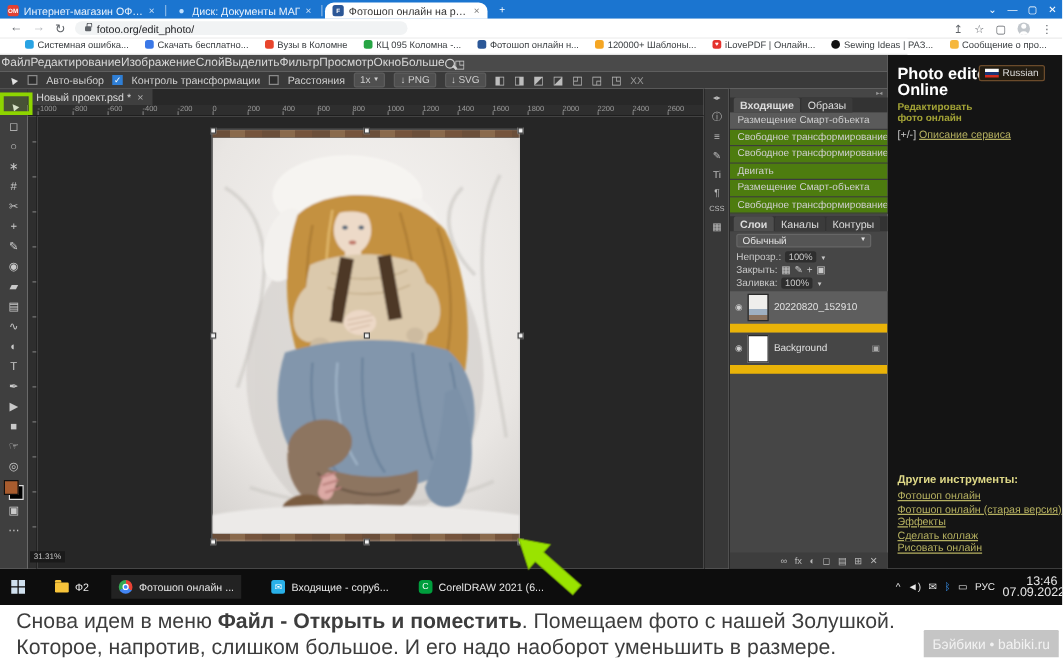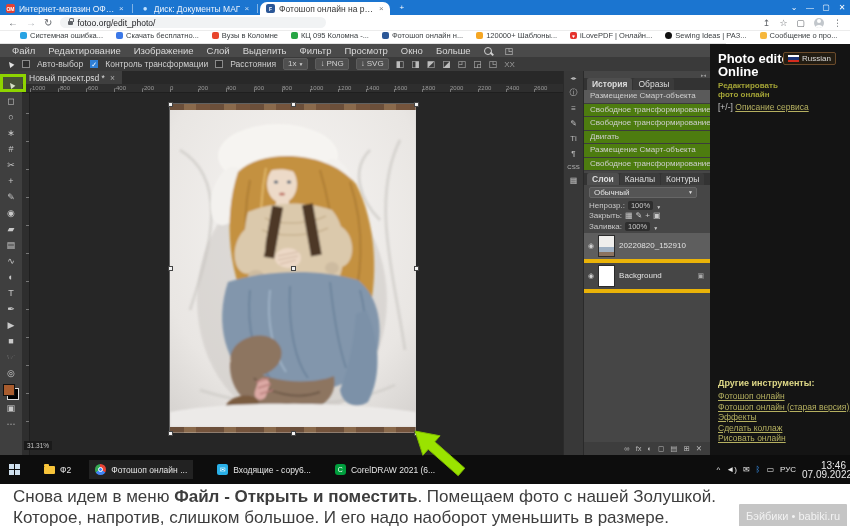--- a/index.html
+++ b/index.html
@@ -22,21 +22,21 @@
   .lock{width:5px;height:4px;background:#5f6368;position:relative;border-radius:1px}
   .lock::before{content:"";position:absolute;top:-3px;left:.5px;width:3px;height:3px;border:1px solid #5f6368;border-bottom:none;border-radius:2px 2px 0 0}
   .omniright{margin-left:auto;display:flex;align-items:center;gap:9px;padding-right:8px;color:#5f6368;font-size:9px}
   .avatar{width:10px;height:10px;border-radius:50%;background:#c2c7cc;position:relative;overflow:hidden}
   .avatar::before{content:"";position:absolute;top:1.5px;left:3px;width:4px;height:4px;border-radius:50%;background:#fff}
   .avatar::after{content:"";position:absolute;bottom:-2px;left:1px;width:8px;height:5px;border-radius:4px 4px 0 0;background:#fff}
   .bookmarks{left:0;top:31px;width:726px;height:13px;background:#fff;display:flex;align-items:flex-start;gap:13px;padding-left:20px;border-bottom:1px solid #e3e3e3;box-sizing:border-box}
   .bm{display:flex;align-items:center;gap:3px;font-size:7.5px;color:#3c4043;white-space:nowrap}
   .bmfav{width:7px;height:7px;border-radius:2px;flex:0 0 auto;color:#fff;font-size:5px;display:flex;align-items:center;justify-content:center}
   
-  .menubar{left:0;top:44px;width:710px;height:13px;background:#4a4a4a;display:flex;align-items:center;gap:13px;padding-left:12px;box-sizing:border-box}
+  .menubar{left:0;top:44px;width:710px;height:13px;background:#4a4a4a;display:flex;align-items:center;padding-left:1px;box-sizing:border-box}
   .menubar span{font-size:9.5px;color:#d8d8d8}
   .mag{width:6px;height:6px;border:1.5px solid #cfcfcf;border-radius:50%;position:relative}
   .mag::after{content:"";position:absolute;width:4px;height:1.5px;background:#cfcfcf;transform:rotate(45deg);right:-3px;bottom:-1px}
   .optbar{left:0;top:57px;width:710px;height:14px;background:#3a3a3a;display:flex;align-items:center;gap:7px;padding-left:6px;box-sizing:border-box;color:#cfcfcf;font-size:8.5px}
   .cb{width:8px;height:8px;border:1px solid #8a8a8a;background:#2d2d2d;box-sizing:border-box;flex:0 0 auto}
   .cb.on{background:#2f7fd6;border-color:#2f7fd6;color:#fff;font-size:7px;line-height:7px;text-align:center}
   .chip{background:#4f4f4f;border:1px solid #5d5d5d;border-radius:2px;padding:0 4px;height:10px;line-height:10px;font-size:8px;display:flex;align-items:center;gap:2px}
   .optic{font-size:9px;color:#bdbdbd}
   .rot-move{display:inline-block;transform:rotate(-38deg);color:#e2e2e2;font-size:9px}
   .doctabs{left:0;top:71px;width:563px;height:13px;background:#282828}
@@ -64,21 +64,21 @@
   .pstrip span{font-size:8px}
   .panels{left:583px;top:71px;width:127px;height:384px;background:#464646;border-left:1px solid #2a2a2a;box-sizing:border-box}
   .ptabs{display:flex;background:#333;height:12px;align-items:flex-end;gap:1px;padding-left:3px;font-size:8.5px;color:#ddd}
   .ptab{padding:1px 5px;background:#3b3b3b;border-radius:2px 2px 0 0}
   .ptab.on{background:#4e4e4e;font-weight:700}
   .hrow{height:12.5px;line-height:12.5px;font-size:8px;color:#cfcfcf;padding-left:6px;border-bottom:1px solid #3c3c3c;background:#4d7c0f;white-space:nowrap;overflow:hidden}
   .hrow.on{background:#5a5a5a}
   .lctl{display:flex;align-items:flex-end;gap:3px;font-size:8px;color:#c9c9c9;padding:1.5px 0 0 5px}
   .valchip{background:#2e2e2e;border-radius:2px;padding:0 3px;font-size:7.5px;height:9px;line-height:9px}
   .blend{background:#555;border:1px solid #666;border-radius:2px;width:108px;height:11px;line-height:11px;font-size:8px;color:#e2e2e2;padding-left:4px;display:flex;justify-content:space-between;align-items:center;margin:2px 0 1px 5px;box-sizing:border-box;padding-right:3px}
-  .lrow{display:flex;align-items:center;gap:4px;height:26px;border-bottom:4px solid #eab308;padding-left:4px;font-size:8px;color:#e0e0e0}
+  .lrow{display:flex;align-items:center;gap:4px;height:26px;border-bottom:7px solid #eab308;padding-left:4px;font-size:8px;color:#e0e0e0}
   .lrow.on{background:#5e5e5e}
   .eye{font-size:7px;color:#cfcfcf}
   .thumb{width:15px;height:20px;border:1px solid #2a2a2a;flex:0 0 auto;position:relative}
   .t1{background:linear-gradient(180deg,#efeeec 0 55%,#9fb0c2 55% 80%,#8b7360 80%)}
   .t2{background:linear-gradient(145deg,#7a6350,#3a2e24)}
   .t2::after{content:"";position:absolute;right:0;bottom:0;width:5px;height:5px;background:#e8e8e8;border:1px solid #555}
   .t3{background:#fff}
   .pbottom{position:absolute;bottom:0;left:0;width:100%;height:13px;background:#3d3d3d;display:flex;align-items:center;justify-content:flex-end;gap:6px;padding-right:8px;box-sizing:border-box;color:#b8b8b8;font-size:7.5px}
   
   .sidebar{left:710px;top:44px;width:140px;height:411px;background:#141414;color:#ddd}
@@ -479,21 +479,21 @@
     <span>¶</span>
     <span style="font-size:6px">CSS</span>
     <span>▦</span>
   </div>
 
   <div class="abs panels">
     <div style="height:7px;display:flex;justify-content:flex-end;padding-right:4px;align-items:center">
       <span style="font-size:5px;color:#999">▸◂</span>
     </div>
     <div class="ptabs">
-      <span class="ptab on">История</span>
+      <span class="ptab on">Входящие</span>
       <span class="ptab">Образы</span>
     </div>
     <div class="hrow on">Размещение Смарт-объекта</div>
     <div class="hrow">Свободное трансформирование</div>
     <div class="hrow">Свободное трансформирование</div>
     <div class="hrow">Двигать</div>
     <div class="hrow">Размещение Смарт-объекта</div>
     <div class="hrow">Свободное трансформирование</div>
     <div class="ptabs" style="margin-top:2px">
       <span class="ptab on">Слои</span>

